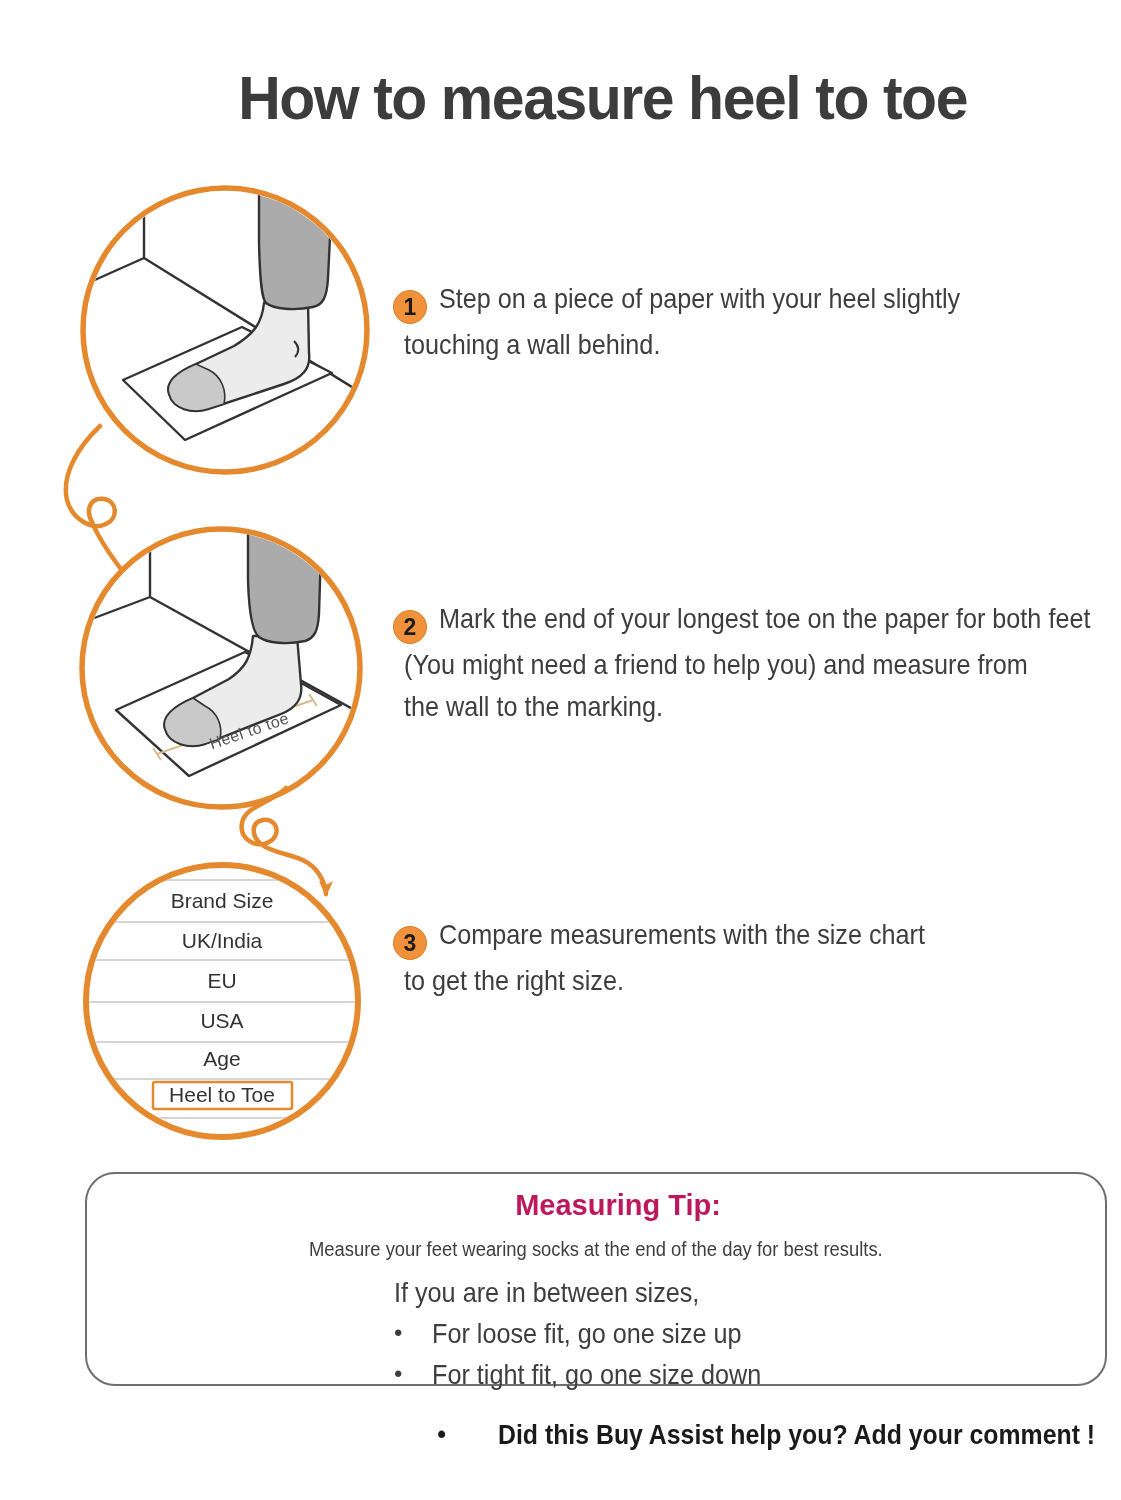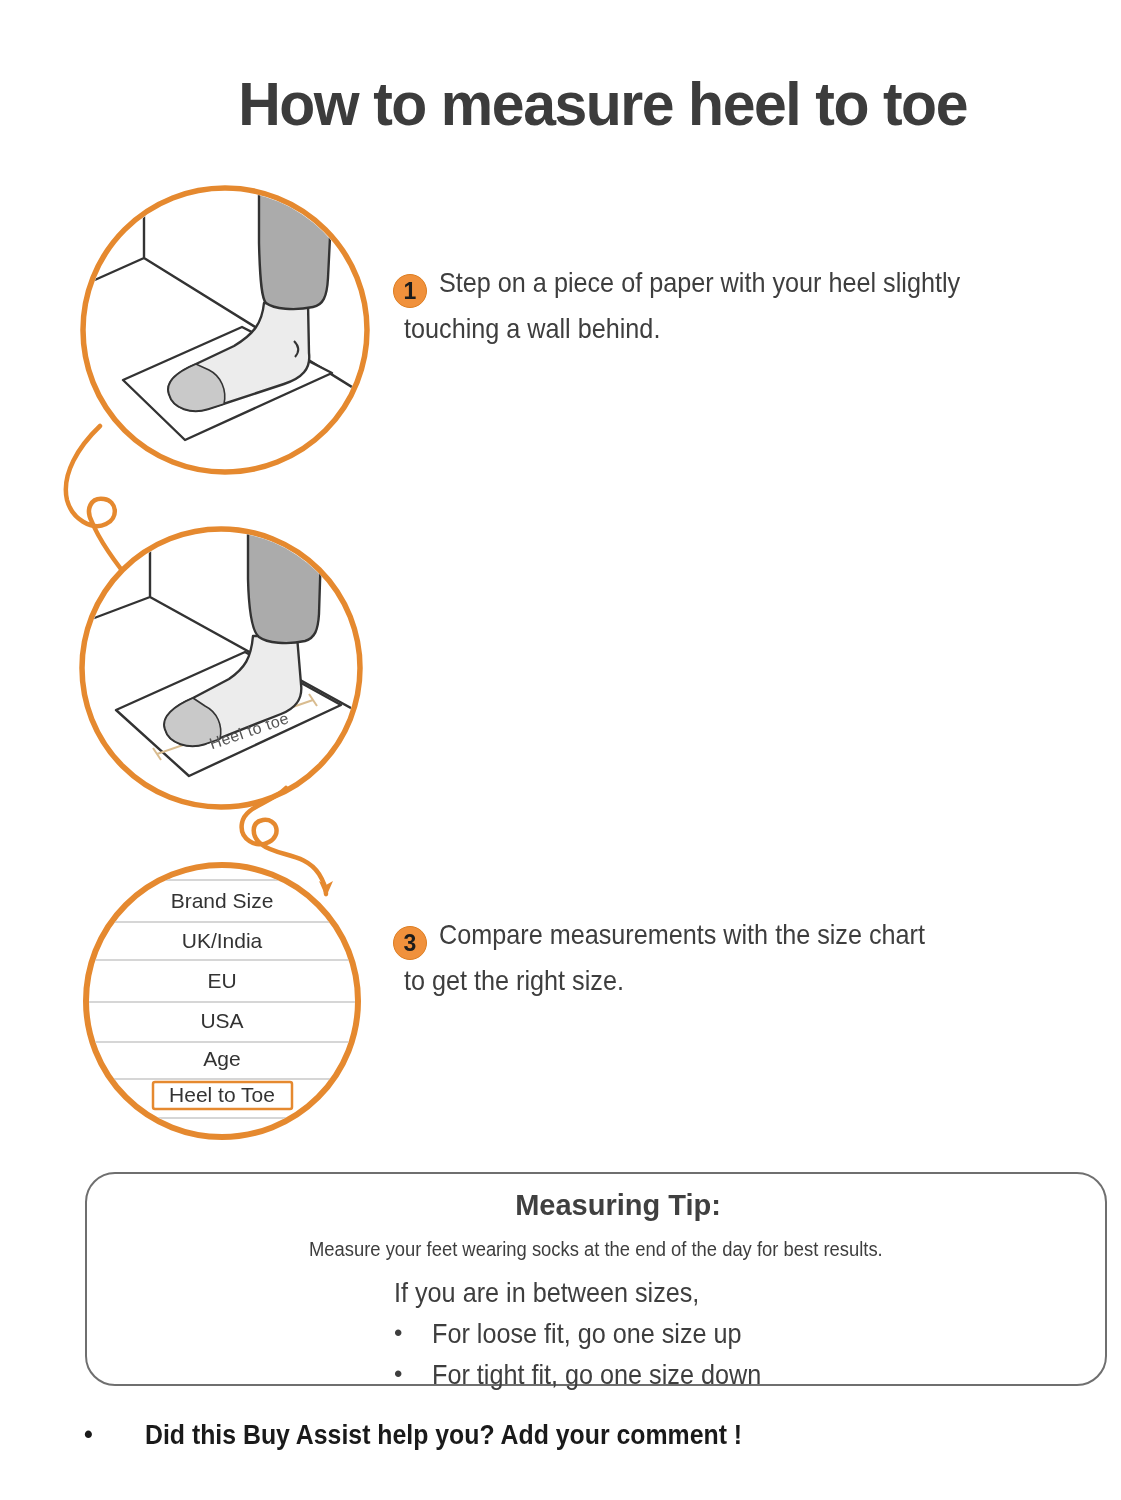--- a/index.html
+++ b/index.html
@@ -1,20 +1,20 @@
 <!DOCTYPE html>
 <html><head>
 <meta charset="utf-8">
 <style>
   html,body{margin:0;padding:0;background:#ffffff;}
   .page{position:relative;width:1121px;height:1500px;background:#fff;overflow:hidden;
         font-family:"Liberation Sans", sans-serif;color:#3E3E3E;}
 
   
-  .title{position:absolute;top:62px;left:84px;right:0;margin:6px;text-align:center;
+  .title{position:absolute;top:62px;left:84px;right:0;margin:0;text-align:center;
          font-size:62px;font-weight:bold;color:#3C3C3C;letter-spacing:-1.5px;}
   .title .cx95{display:inline-block;transform:scaleX(.95);transform-origin:50% 50%;white-space:nowrap;}
 
   
   .cx{display:inline-block;transform:scaleX(.9);transform-origin:0 50%;white-space:nowrap;}
   .cxc{display:inline-block;transform:scaleX(.92);transform-origin:50% 50%;white-space:nowrap;}
 
   
   .scene{position:absolute;}
   .squig{position:absolute;}
@@ -23,29 +23,29 @@
   .step{position:absolute;left:393px;width:720px;font-size:28px;line-height:42px;color:#3E3E3E;}
   .step-line{white-space:nowrap;}
   .step-line.cont{padding-left:11px;}
   .badge{display:inline-block;width:34px;height:34px;border-radius:50%;background:#F0913C;
          border:1px solid #DD7E22;box-sizing:border-box;color:#1c1c1c;font-weight:bold;
          font-size:23px;line-height:32px;text-align:center;margin-right:12px;vertical-align:-7px;}
 
   
   .tip-box{position:absolute;left:85px;top:1172px;width:1022px;height:214px;box-sizing:border-box;
            border:2.5px solid #6F6F6F;border-radius:30px;text-align:center;}
-  .tip-title{margin-top:13px;font-size:29px;font-weight:bold;color:#404040;line-height:36px;margin-left:44px;}
+  .tip-title{margin-top:13px;font-size:29px;font-weight:bold;color:#be185d;line-height:36px;margin-left:44px;}
   .tip-line{margin-top:7px;font-size:20px;color:#3E3E3E;line-height:38px;}
   .tip-block{margin:5px auto 16px;width:fit-content;text-align:left;font-size:28px;color:#3E3E3E;}
   .tip-intro{line-height:40px;}
   .tip-bullet{line-height:40px;}
   .bullet-dot{display:inline-block;font-size:24px;margin-right:30px;vertical-align:2px;}
 
   
-  .footer{position:absolute;left:84px;right:0;top:1420px;text-align:left;
+  .footer{position:absolute;left:84px;right:0;top:1420px;text-align:right;
           font-size:27px;font-weight:bold;color:#1A1A1A;}
   .footer .dot{display:inline-block;margin-right:26px;font-size:25px;vertical-align:1px;}
 
   svg text{font-family:"Liberation Sans", sans-serif;}
 </style>
 </head>
 <body>
 
 <div class="page">
 
@@ -125,27 +125,34 @@
       <text x="140" y="47" text-anchor="middle" font-size="21" fill="#333">Brand Size</text>
       <text x="140" y="87" text-anchor="middle" font-size="21" fill="#333">UK/India</text>
       <text x="140" y="127" text-anchor="middle" font-size="21" fill="#333">EU</text>
       <text x="140" y="167" text-anchor="middle" font-size="21" fill="#333">USA</text>
       <text x="140" y="205" text-anchor="middle" font-size="21" fill="#333">Age</text>
       <rect x="71" y="221" width="139" height="27" fill="none" stroke="#E5892F" stroke-width="2.5" rx="2"></rect>
       <text x="140" y="241" text-anchor="middle" font-size="21" fill="#333">Heel to Toe</text>
     </g>
   </svg>
 
-  <div class="step" style="top:262px">
+  <div class="step" style="top:278px">
     <div class="step-line">
       <span class="badge">1</span><span class="cx">Step on a piece of paper with your heel slightly</span>
     </div>
     <div class="step-line cont"><span class="cx">touching a wall behind.</span></div>
   </div>
 
+  <div class="step" style="top:598px">
+    <div class="step-line">
+      <span class="badge">2</span><span class="cx">Mark the end of your longest toe on the paper for both feet</span>
+    </div>
+    <div class="step-line cont"><span class="cx">(You might need a friend to help you) and measure from</span></div>
+    <div class="step-line cont"><span class="cx">the wall to the marking.</span></div>
+  </div>
 
   <div class="step" style="top:914px">
     <div class="step-line">
       <span class="badge">3</span><span class="cx">Compare measurements with the size chart</span>
     </div>
     <div class="step-line cont"><span class="cx">to get the right size.</span></div>
   </div>
 
   <div class="tip-box">
     <div class="tip-title">Measuring Tip:</div>

